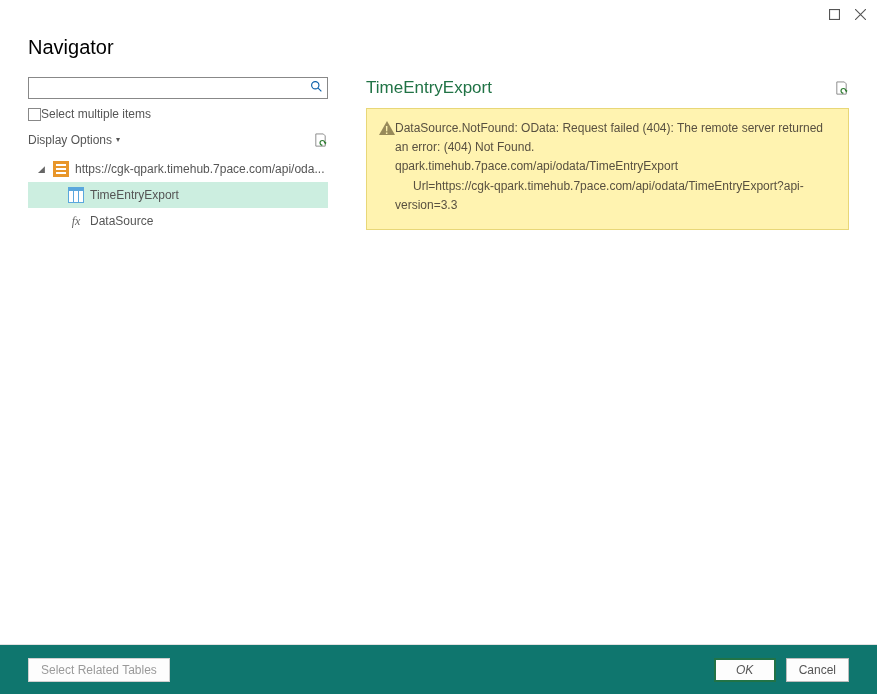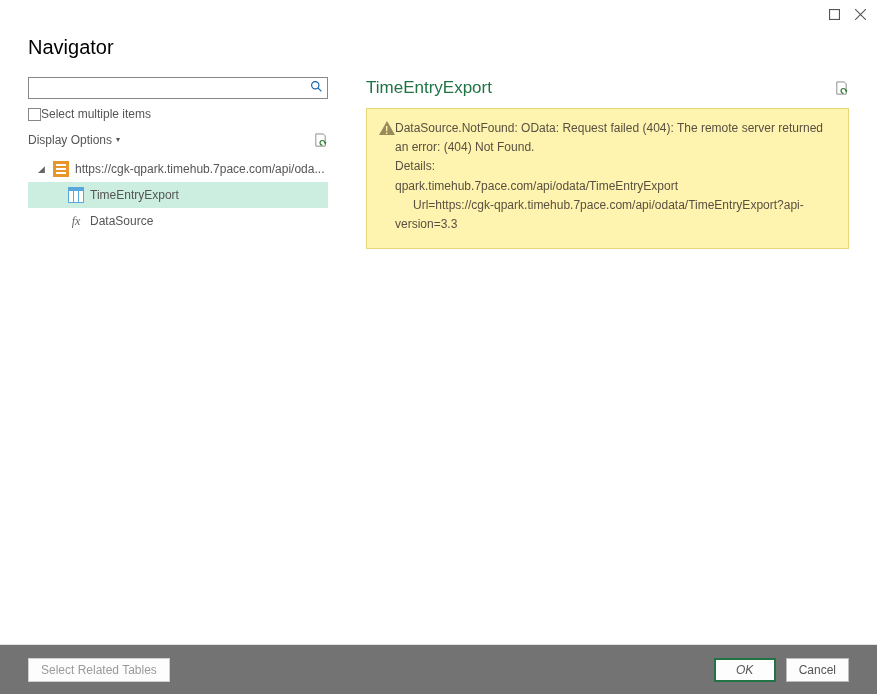--- a/index.html
+++ b/index.html
@@ -182,21 +182,21 @@
       position: absolute;
       left: -2px; top: 2px;
       font-size: 10px; font-weight: bold;
       color: #fff3b0;
     }
     .error-body .indent { padding-left: 18px; }
     .footer {
       position: absolute;
       left: 0; right: 0; bottom: 0;
       height: 50px;
-      background: #737373;
+      background: #0f766e;
       border-top: 1px solid #e2e2e2;
       display: flex;
       align-items: center;
       justify-content: space-between;
       padding: 0 28px;
     }
     .btn {
       height: 24px;
       min-width: 62px;
       padding: 0 12px;
@@ -295,21 +295,20 @@
             <path d="M10 13 a2.5 2.5 0 1 1 2.5 -2.5" fill="none" stroke="#2f7d32" stroke-width="1.3"></path>
             <path d="M12 10 l1.5 0.5 l-0.5 1.5" fill="none" stroke="#2f7d32" stroke-width="1.3"></path>
           </svg>
       </span>
     </div>
 
     <div class="error-box">
       <div class="warn-tri"></div>
       <div class="error-body">
         <div>DataSource.NotFound: OData: Request failed (404): The remote server returned an error: (404) Not Found.</div>
-        <div>Details:</div>
         <div>qpark.timehub.7pace.com/api/odata/TimeEntryExport</div>
         <div class="indent">Url=https://cgk-qpark.timehub.7pace.com/api/odata/TimeEntryExport?api-</div>
         <div>version=3.3</div>
       </div>
     </div>
   </div>
 </div>
 
 <div class="footer">
   <div class="btn disabled">Select Related Tables</div>

